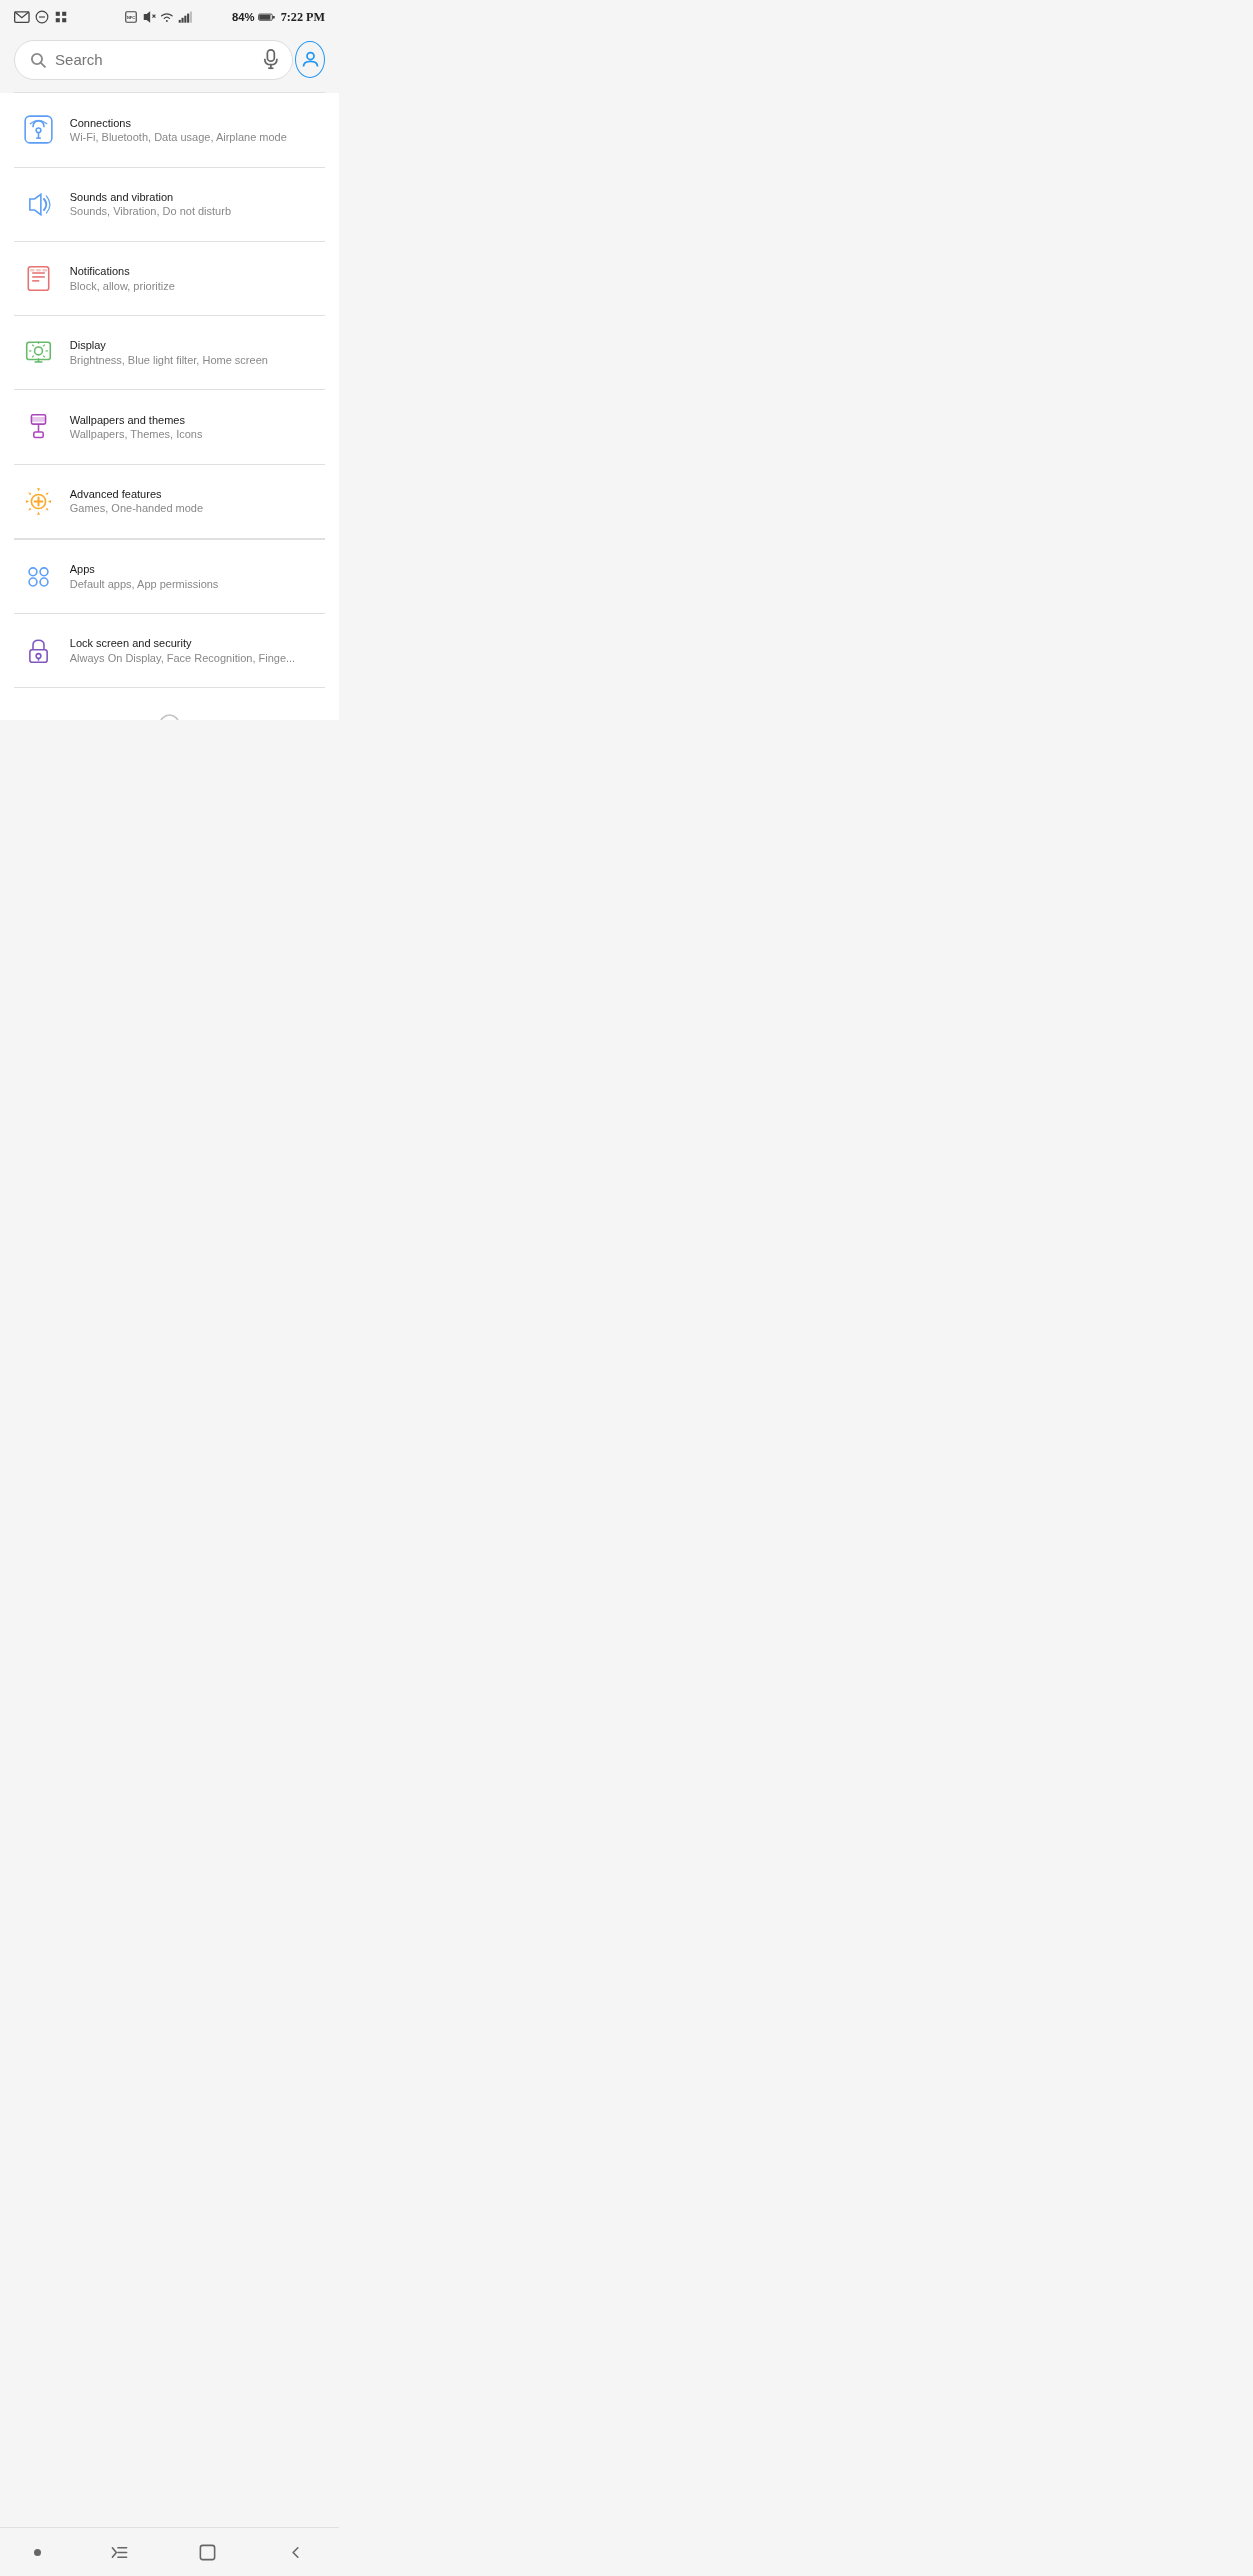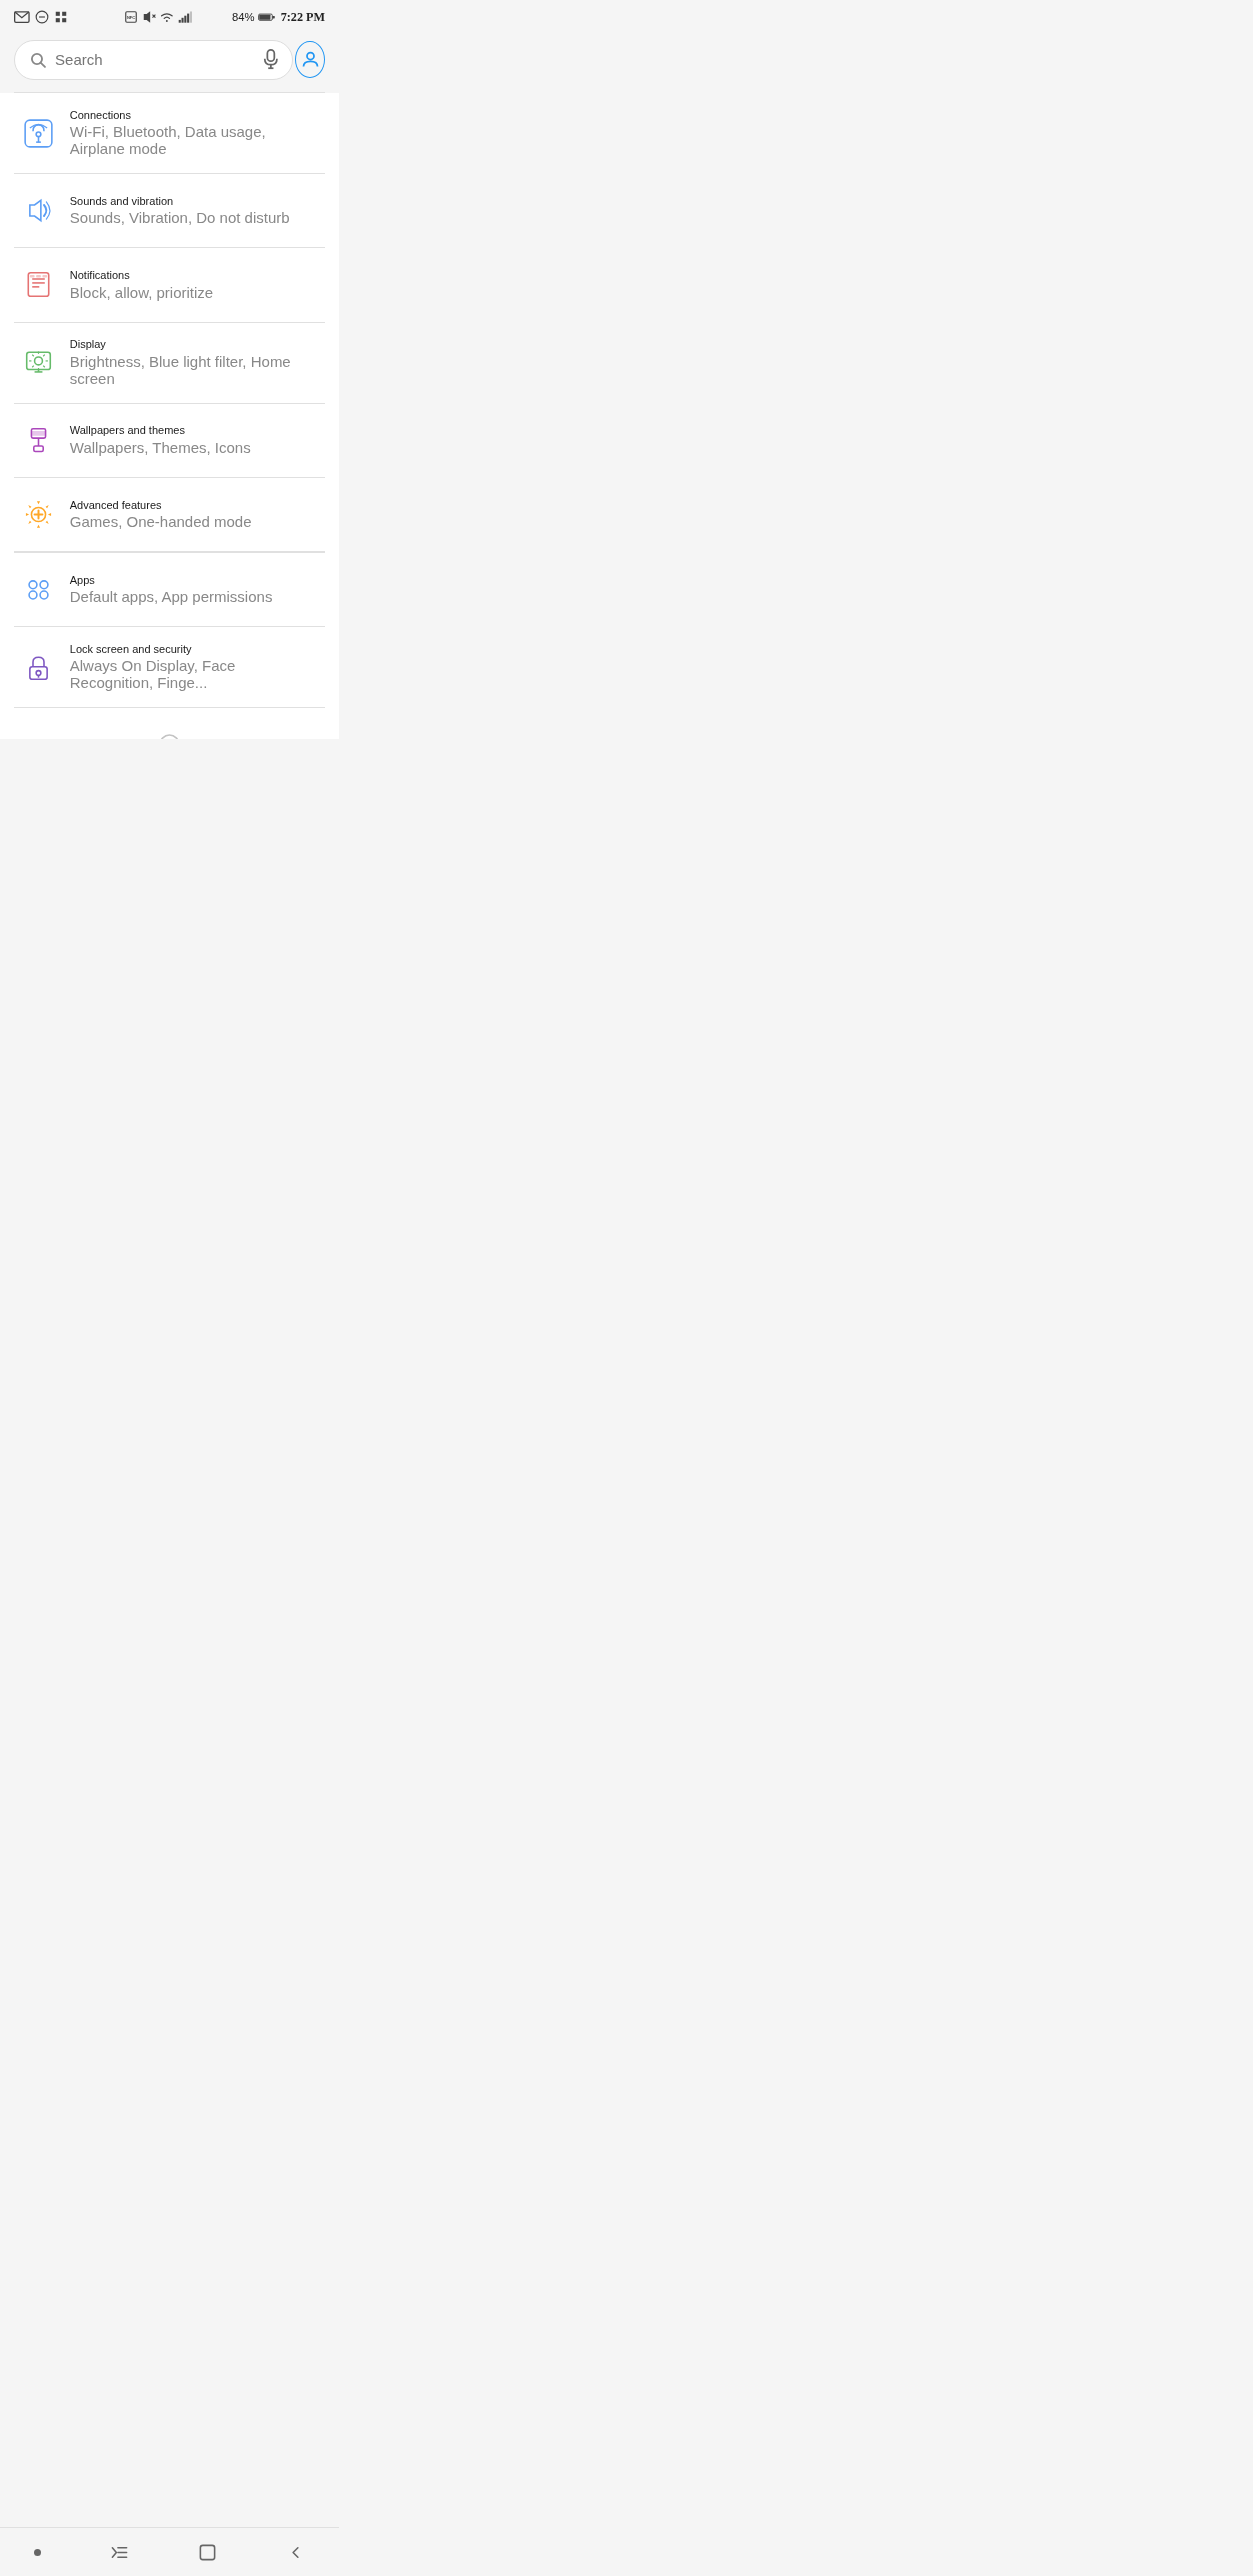--- a/index.html
+++ b/index.html
@@ -107,21 +107,21 @@
       margin-left: 10.4px;
       flex: 1;
     }
     .settings-item-title {
       font-size: 11px;
       font-weight: 500;
       color: #1a1a1a;
       margin-bottom: 2.6px;
     }
     .settings-item-subtitle {
-      font-size: 15px;
+      font-size: 11px;
       color: #888;
     }
 
     
     .bottom-nav {
       position: fixed;
       bottom: 0;
       left: 0;
       width: 339px;
       background: #f5f5f5;
@@ -201,21 +201,21 @@
       <path d="M4 7 Q12 1 20 7" fill="none" stroke="#444" stroke-width="2" stroke-linecap="round"></path>
     </svg>
 
     <svg width="14" height="12.2" viewBox="0 0 20 16">
       <rect x="1" y="12" width="3" height="4" fill="#444"></rect>
       <rect x="5" y="9" width="3" height="7" fill="#444"></rect>
       <rect x="9" y="6" width="3" height="10" fill="#444"></rect>
       <rect x="13" y="3" width="3" height="13" fill="#444"></rect>
       <rect x="17" y="0" width="3" height="16" fill="#444" opacity="0.3"></rect>
     </svg>
-    <span style="font-size:11.3px;color:#222;font-weight:400;margin-left:36px;">84%</span>
+    <span style="font-size:11.3px;color:#222;font-weight:700;margin-left:36px;">84%</span>
 
     <svg width="17.4" height="10.4" viewBox="0 0 28 14">
       <rect x="1" y="2" width="22" height="10" rx="2" fill="none" stroke="#444" stroke-width="1.5"></rect>
       <rect x="23" y="5" width="4" height="4" rx="1" fill="#444"></rect>
       <rect x="2" y="3" width="18" height="8" rx="1" fill="#444"></rect>
     </svg>
     <span style="font-size:12.2px;color:#222;font-weight:600;margin-left:1.7px;font-family:Liberation Serif, serif;">7:22 PM</span>
   </div>
 </div>
 

